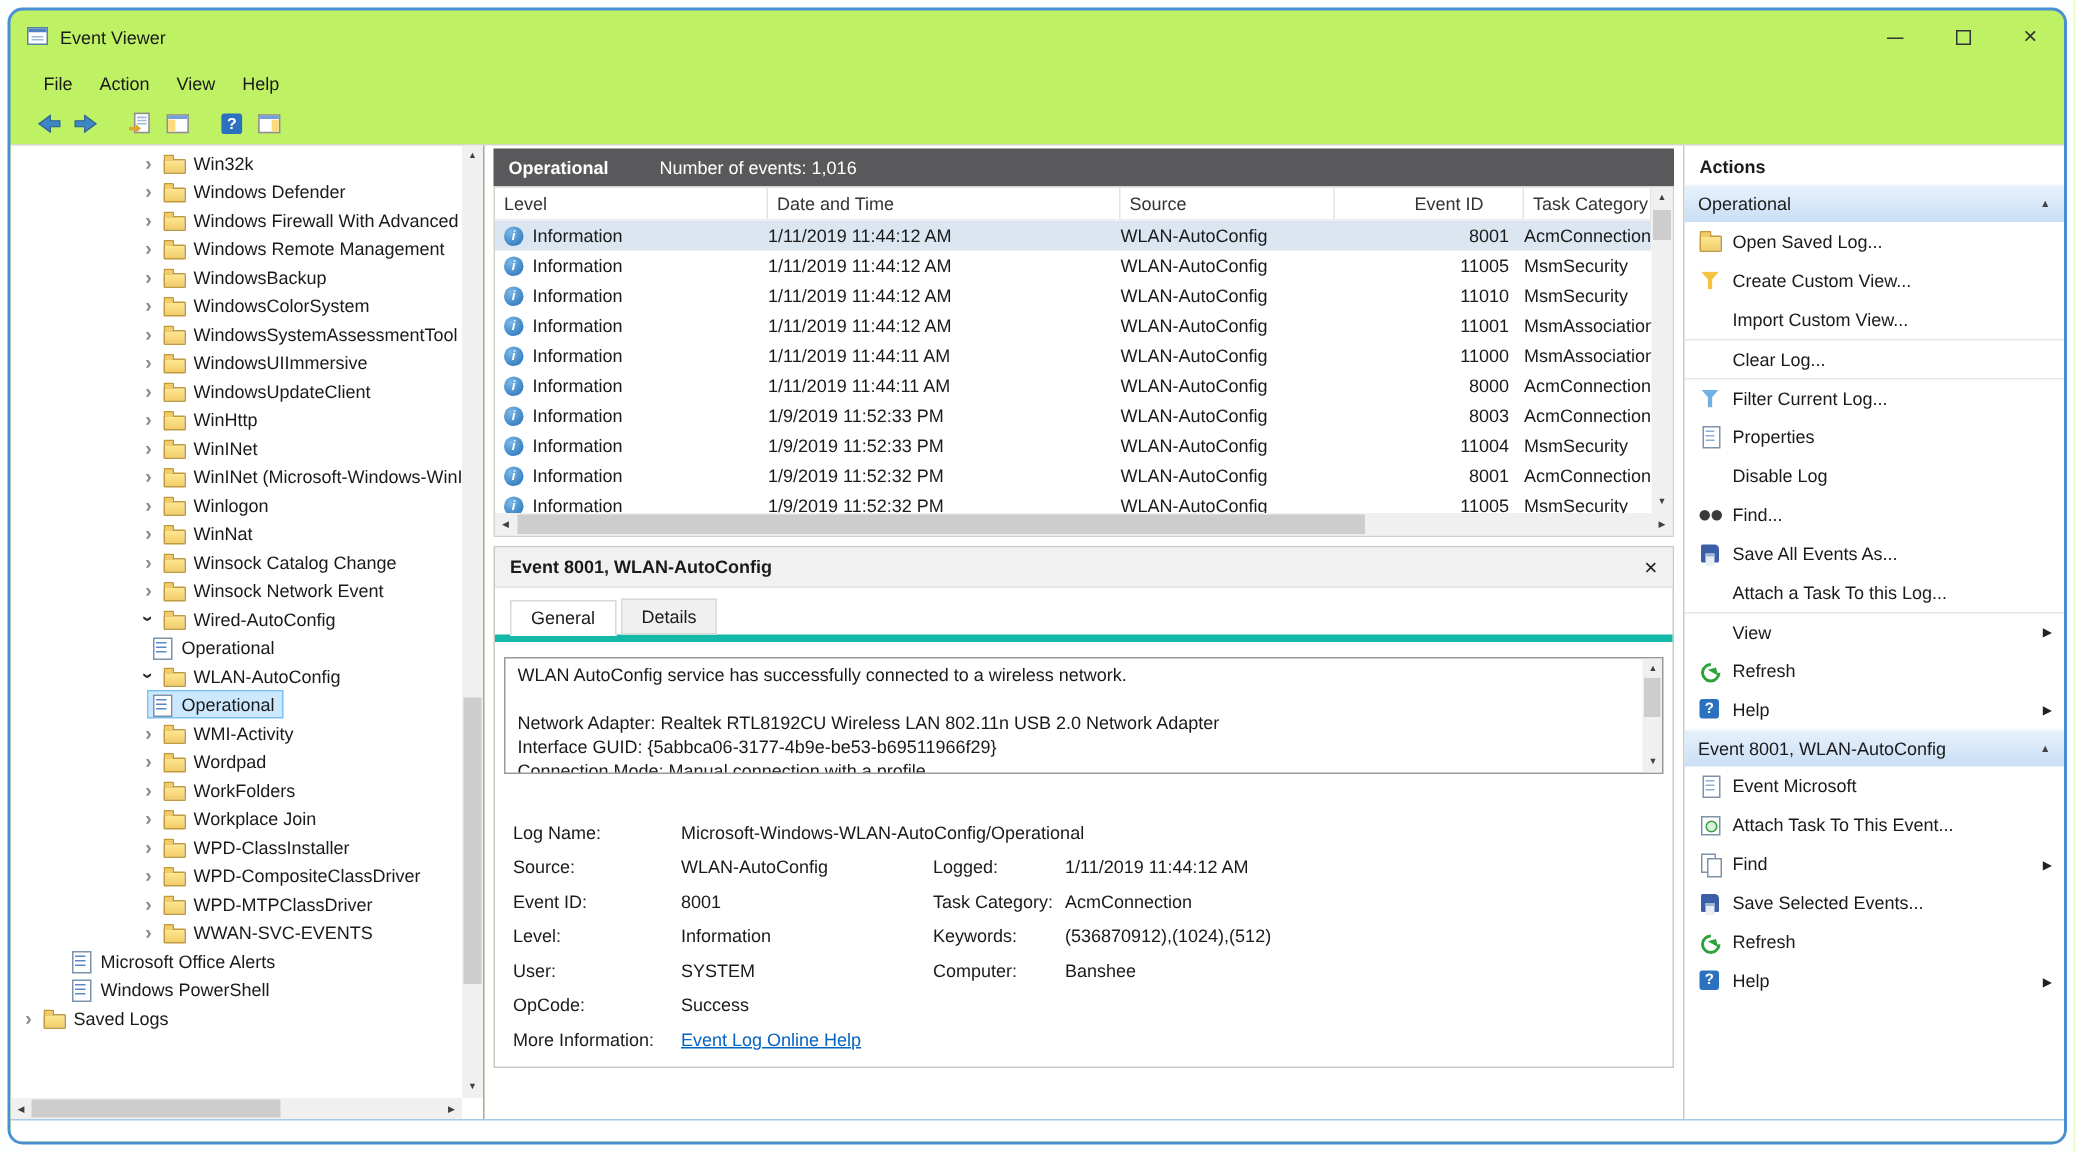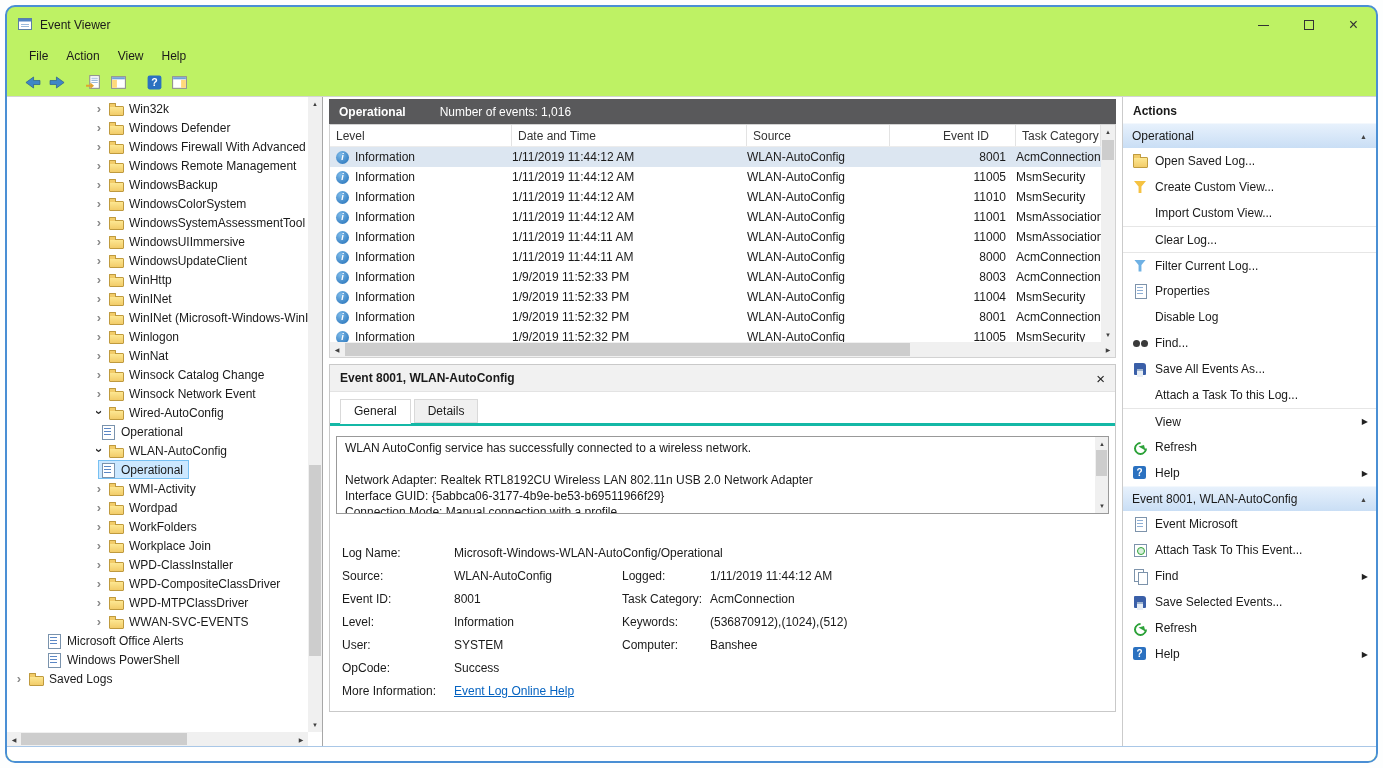--- a/index.html
+++ b/index.html
@@ -84,21 +84,21 @@
   .info-icon{flex:none;width:13px;height:13px;border-radius:50%;margin-right:6px;
     background:radial-gradient(circle at 35% 30%,#7cb9e8,#1f6db6);color:#fff;
     font-size:9px;font-weight:bold;font-style:italic;text-align:center;line-height:13px}
   .info-icon::before{content:"i"}
 
   
   .preview{margin-top:6px;height:348px;flex:none;border:1px solid #c9c9c9;background:#fff;display:flex;flex-direction:column}
   .phead{height:27px;flex:none;background:#f1f1f1;display:flex;align-items:center;padding:0 10px;
     font-weight:bold;border-bottom:1px solid #e3e3e3}
   .pclose{margin-left:auto;font-weight:normal;font-size:15px;color:#222;cursor:pointer}
-  .tabstrip{display:flex;padding:7px 0 0 10px;border-bottom:3px solid #14b8a6;flex:none}
+  .tabstrip{display:flex;align-items:flex-end;padding:7px 0 0 10px;border-bottom:5px solid #14b8a6;flex:none}
   .tab{padding:4px 13px;border:1px solid #d9d9d9;background:#f0f0f0;margin-right:3px;cursor:pointer}
   .tab.active{background:#fff;border-bottom-color:#fff;margin-bottom:-1px}
   .msgbox{margin:10px 6px 0;height:78px;flex:none;border:1px solid #999;position:relative;overflow:hidden;background:#fff}
   .msg-lines{position:absolute;top:3px;left:8px;right:16px;bottom:0;overflow:hidden;line-height:16px}
   .mline{min-height:16px;white-space:nowrap;overflow:hidden}
   .fields{margin:32px 12px 0;flex:none}
   .frow{display:grid;grid-template-columns:112px 168px 88px 1fr;min-height:23px;align-items:baseline}
   .fv{white-space:nowrap}
   .fv.wide{grid-column:2/5}
   .link{color:#0563c1;text-decoration:underline;cursor:pointer}

